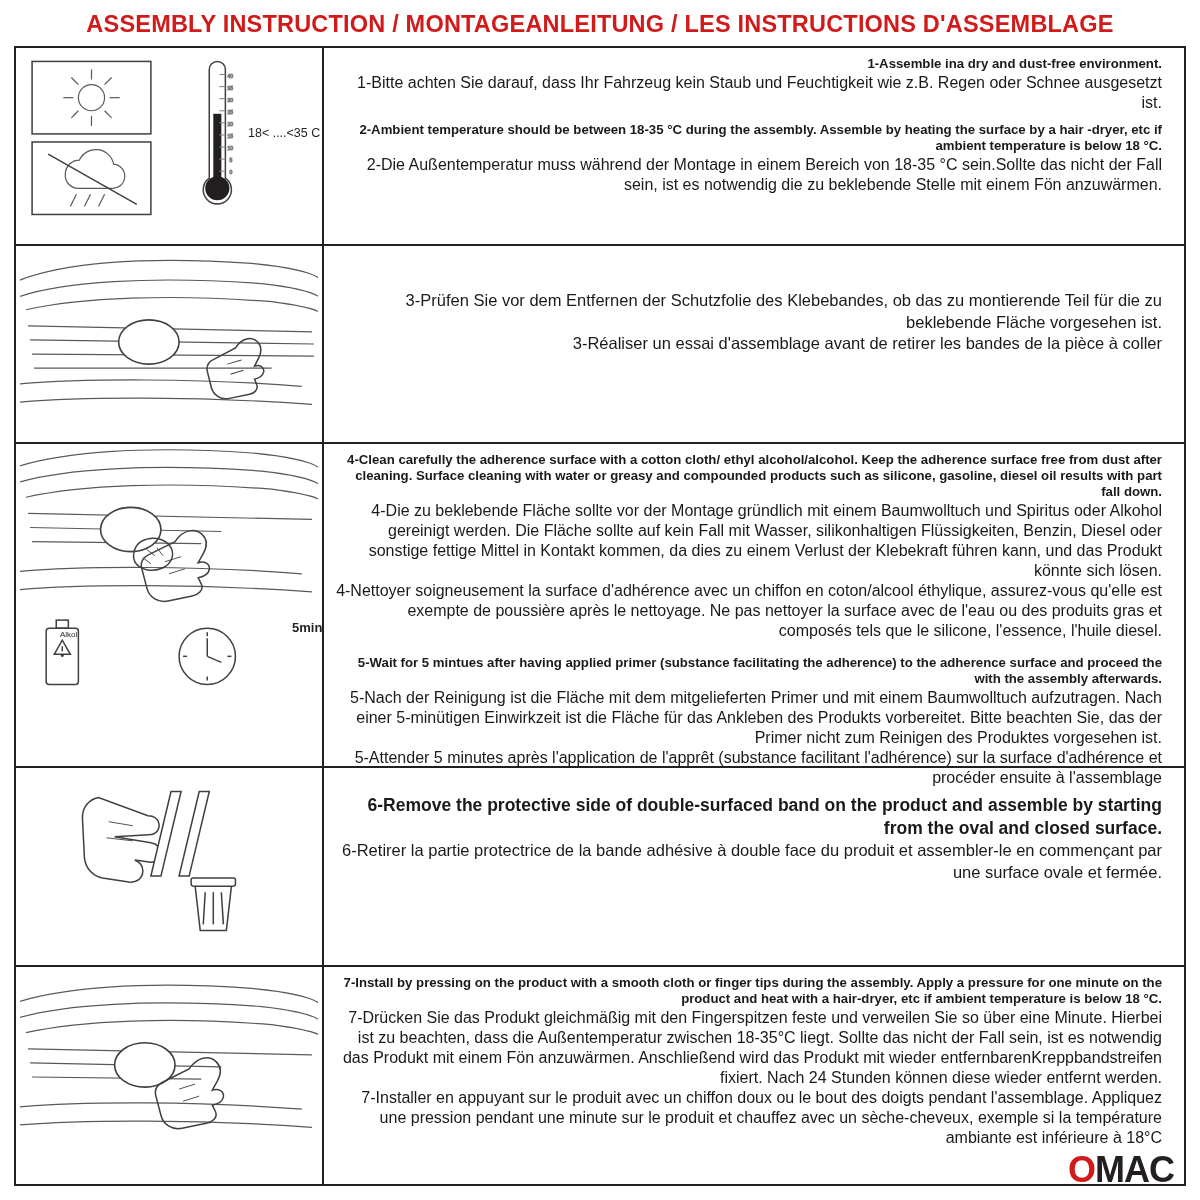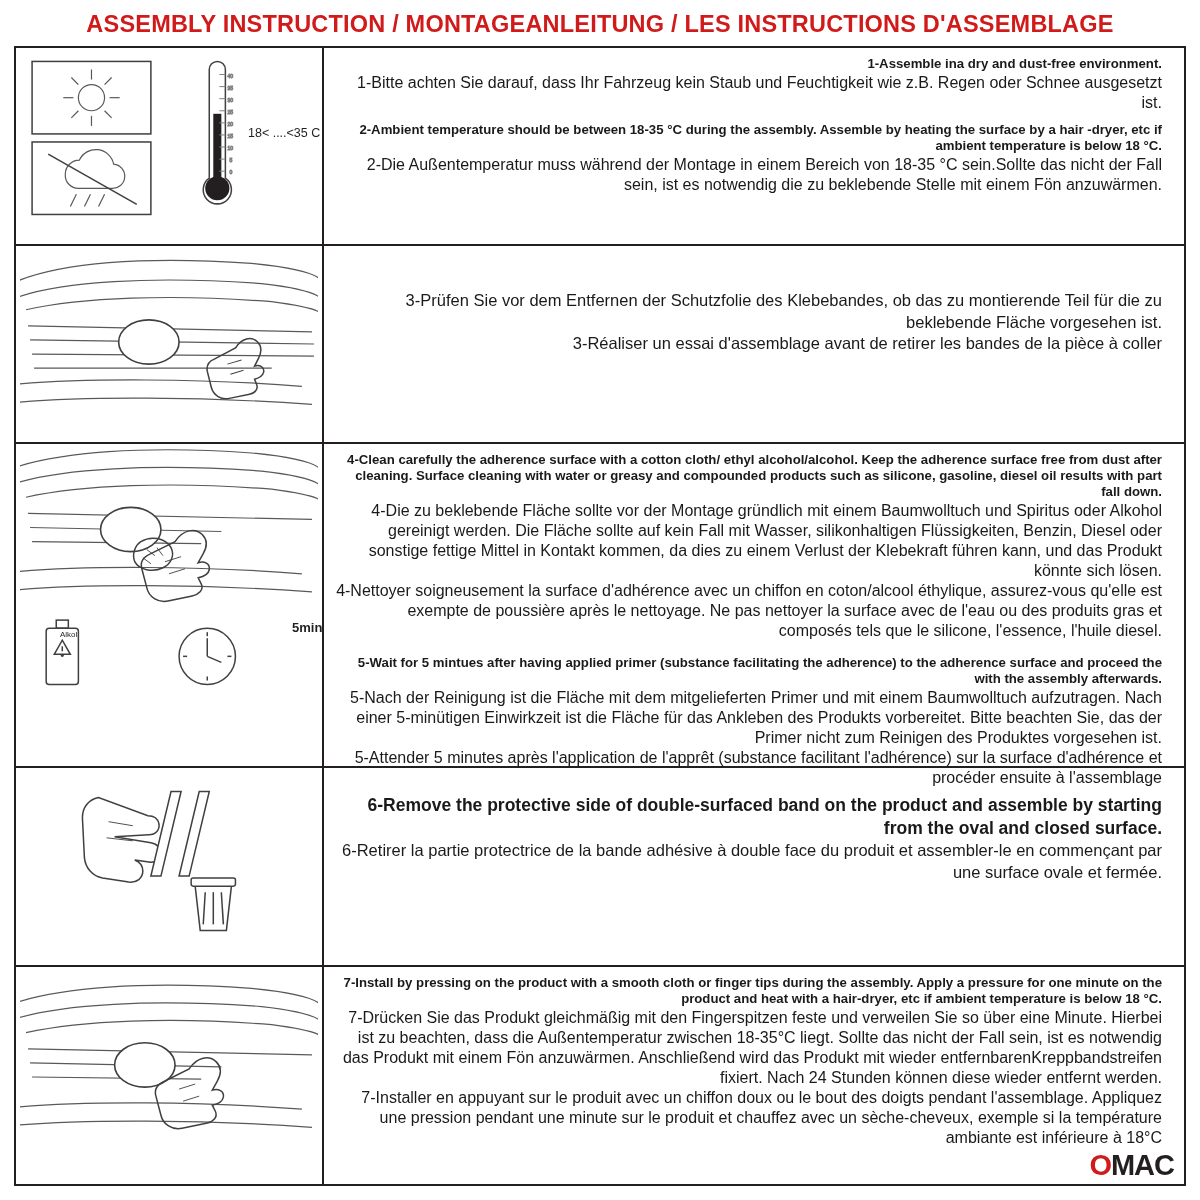--- a/index.html
+++ b/index.html
@@ -103,23 +103,23 @@
   .alkol-label {
     position: absolute;
     left: 44px;
     top: 186px;
     font-size: 8px;
     color: #231f20;
   }
   .logo {
     position: absolute;
     right: 26px;
-    bottom: 20px;
+    bottom: 12px;
     font-weight: bold;
-    font-size: 29px;
+    font-size: 36px;
     letter-spacing: -1px;
     color: #231f20;
     line-height: 1;
   }
   .logo .o { color: #d11a1a; }
 </style>
 </head>
 <body>
 
 <div class="page">

